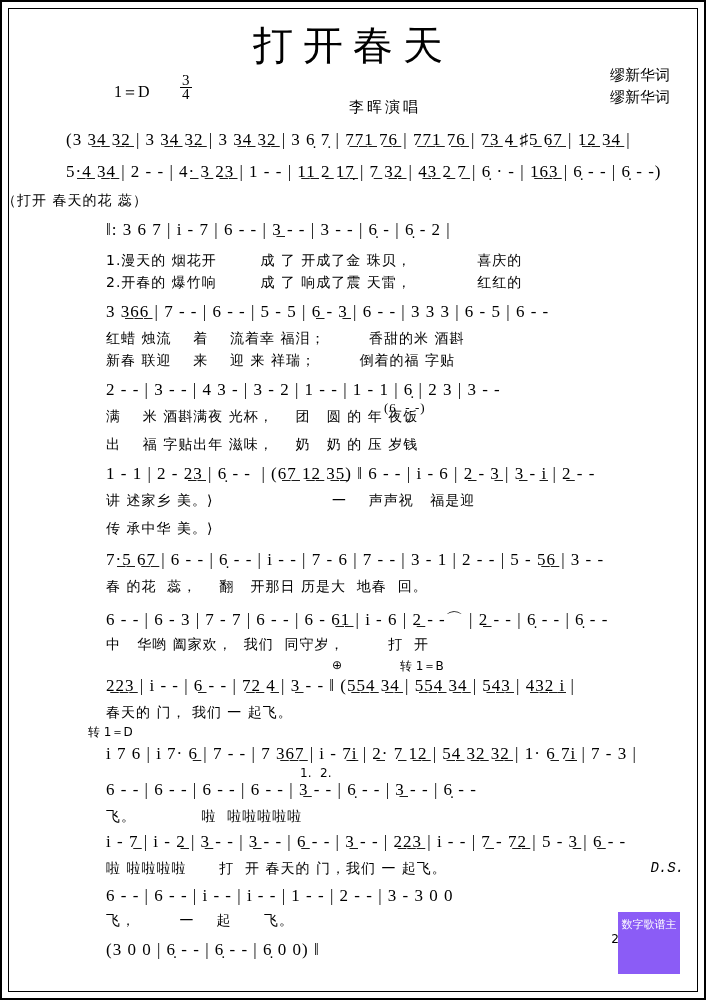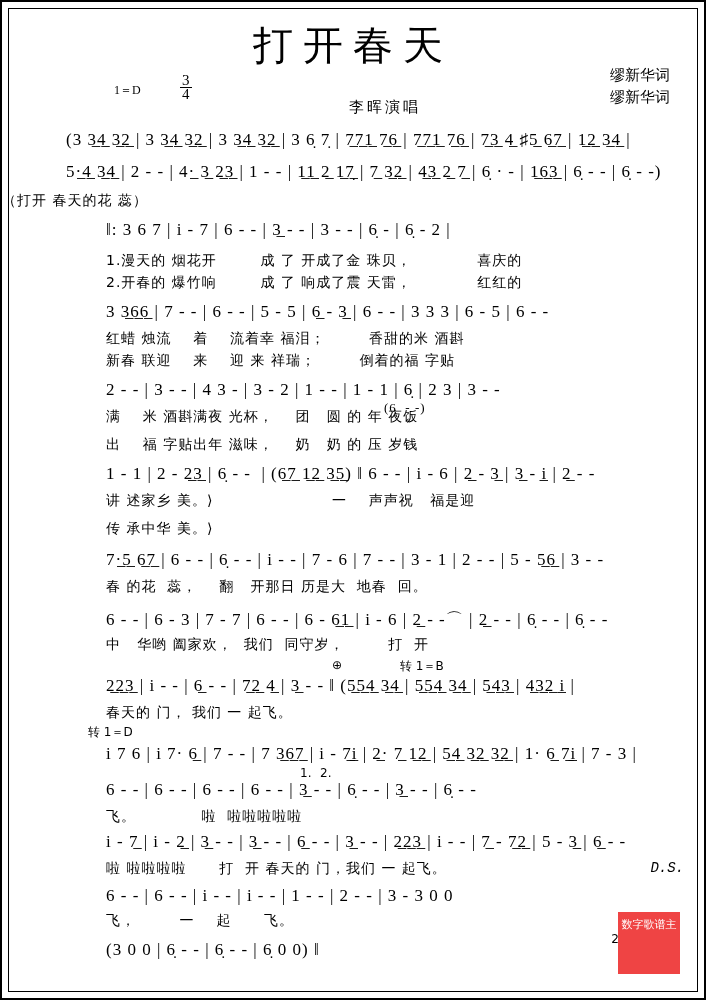--- a/index.html
+++ b/index.html
@@ -32,21 +32,21 @@
   }
   .lyricist{
     position:absolute;top:62px;right:34px;
     text-align:center;
     font-size:15px;
     line-height:22px;
     font-family:"DejaVu Sans", sans-serif;
   }
   .keysig{
     position:absolute;top:80px;left:112px;
-    font-size:12px;
+    font-size:16px;
     font-family:"Liberation Serif", serif;
   }
   .meter{
     position:absolute;top:72px;left:178px;
     font-size:15px;
     text-align:center;
     line-height:13px;
     font-family:"Liberation Serif", serif;
   }
   .meter .num{display:block;border-bottom:1px solid #000;padding:0 2px;}
@@ -72,21 +72,21 @@
     white-space:pre;
   }
   .small{
     font-size:13px;
   }
   .row{position:absolute;left:0;width:100%;}
   .centerline{text-align:left;}
   .stamp{
     position:absolute;right:24px;bottom:24px;
     width:62px;height:62px;
-    background:#ef4444;
+    background:#8b5cf6;
     color:#fff;
     font-family:"DejaVu Sans", sans-serif;
     font-size:11px;
     line-height:13px;
     text-align:center;
     padding-top:6px;
     box-sizing:border-box;
     letter-spacing:0px;
   }
   .date{

